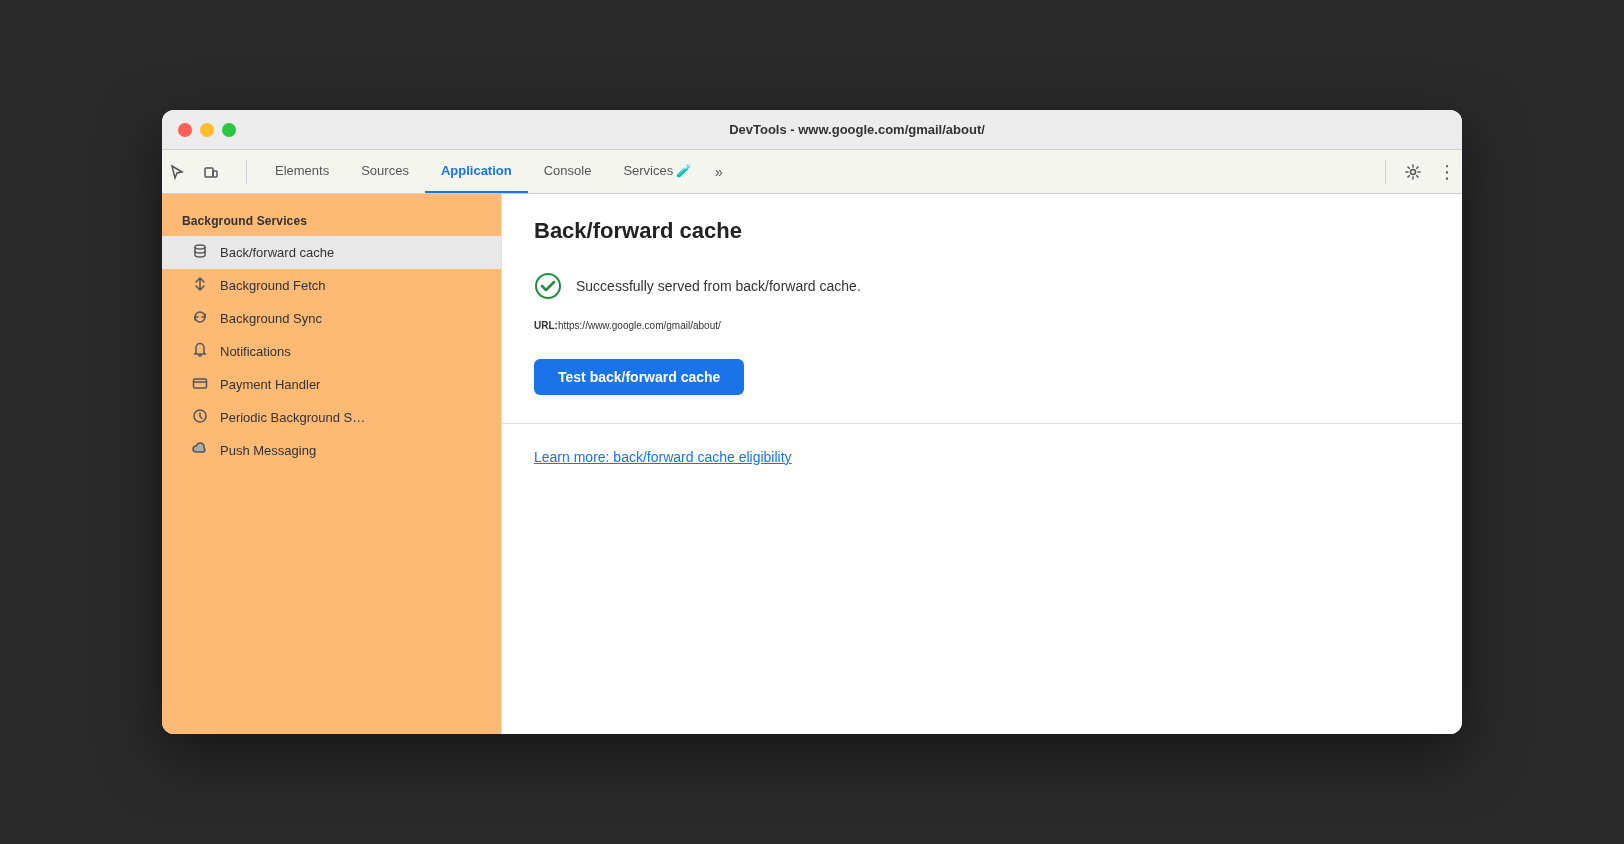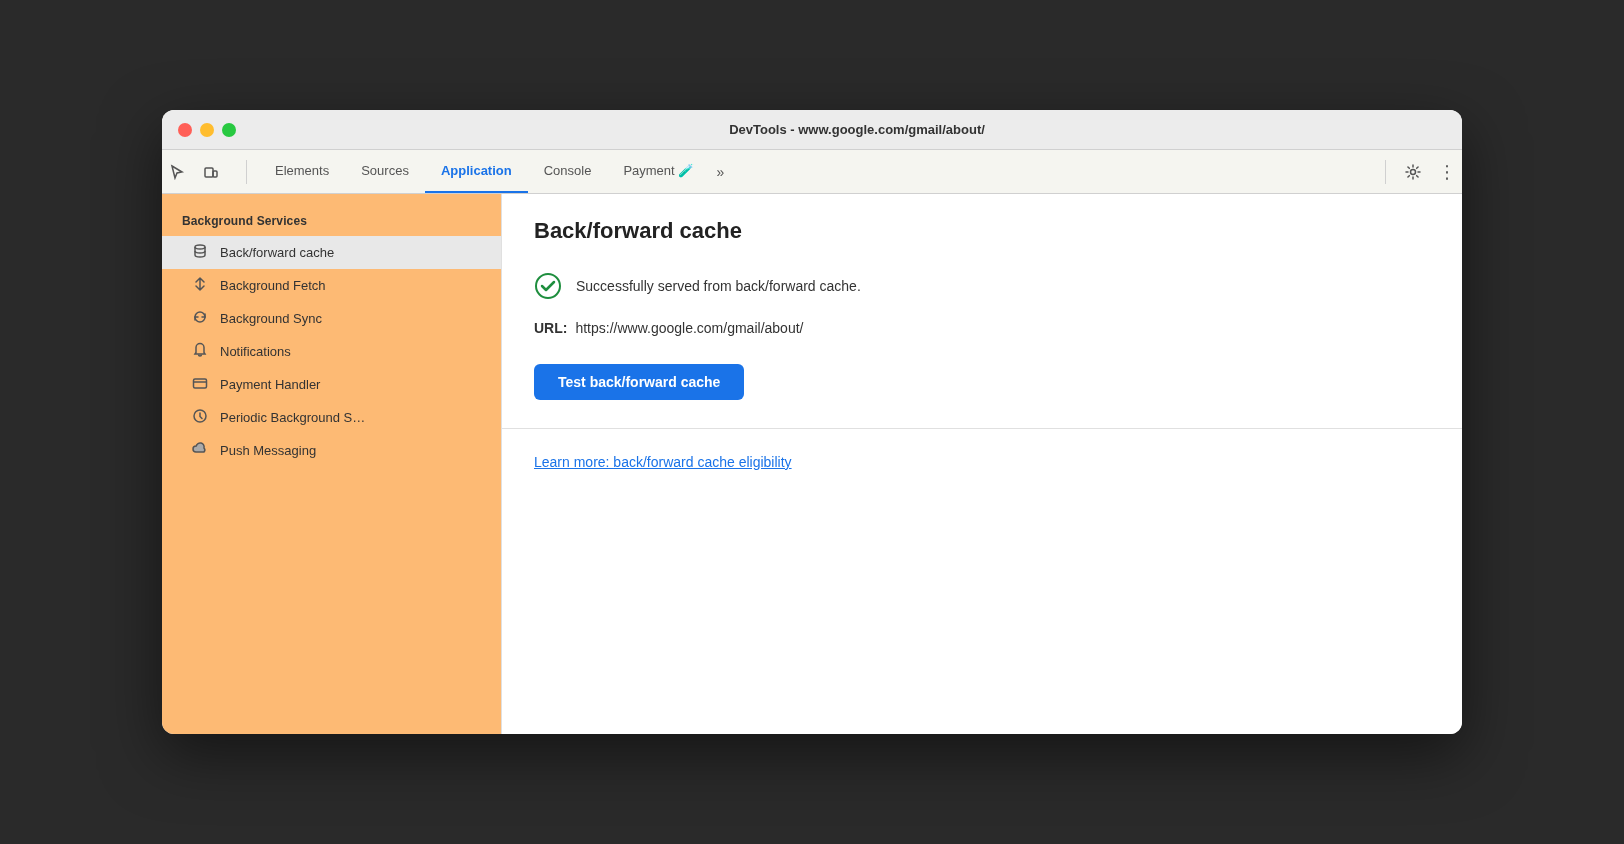--- a/index.html
+++ b/index.html
@@ -180,22 +180,21 @@
       height: 28px;
       flex-shrink: 0;
     }
     .success-text {
       font-size: 14px;
       color: #333;
     }
     .url-row {
       display: flex;
       align-items: flex-end;
-      gap: 8px;
-      font-size: 14px;
+      font-size: 10px;
       color: #333;
       margin-bottom: 28px;
     }
     .url-label { font-weight: 600; }
     .url-value { color: #333; }
     .test-button {
       background: #1a73e8;
       color: #fff;
       border: none;
       border-radius: 6px;
@@ -245,21 +244,21 @@
           <rect x="10" y="7" width="4" height="6" rx="1" stroke="#555" stroke-width="1.5"></rect>
         </svg>
       </button>
     </div>
     <div class="toolbar-divider"></div>
     <div class="tabs">
       <div class="tab">Elements</div>
       <div class="tab">Sources</div>
       <div class="tab active">Application</div>
       <div class="tab">Console</div>
-      <div class="tab">Payment 🧪</div>
+      <div class="tab">Services 🧪</div>
       <div class="more-btn">»</div>
     </div>
     <div class="toolbar-right">
       <div class="toolbar-divider"></div>
       <button class="toolbar-icon-btn">
         <svg width="16" height="16" viewBox="0 0 16 16" fill="none">
           <circle cx="8" cy="8" r="2.5" stroke="#555" stroke-width="1.5"></circle>
           <path d="M8 1v2M8 13v2M1 8h2M13 8h2M2.93 2.93l1.41 1.41M11.66 11.66l1.41 1.41M2.93 13.07l1.41-1.41M11.66 4.34l1.41-1.41" stroke="#555" stroke-width="1.5" stroke-linecap="round"></path>
         </svg>
       </button>

